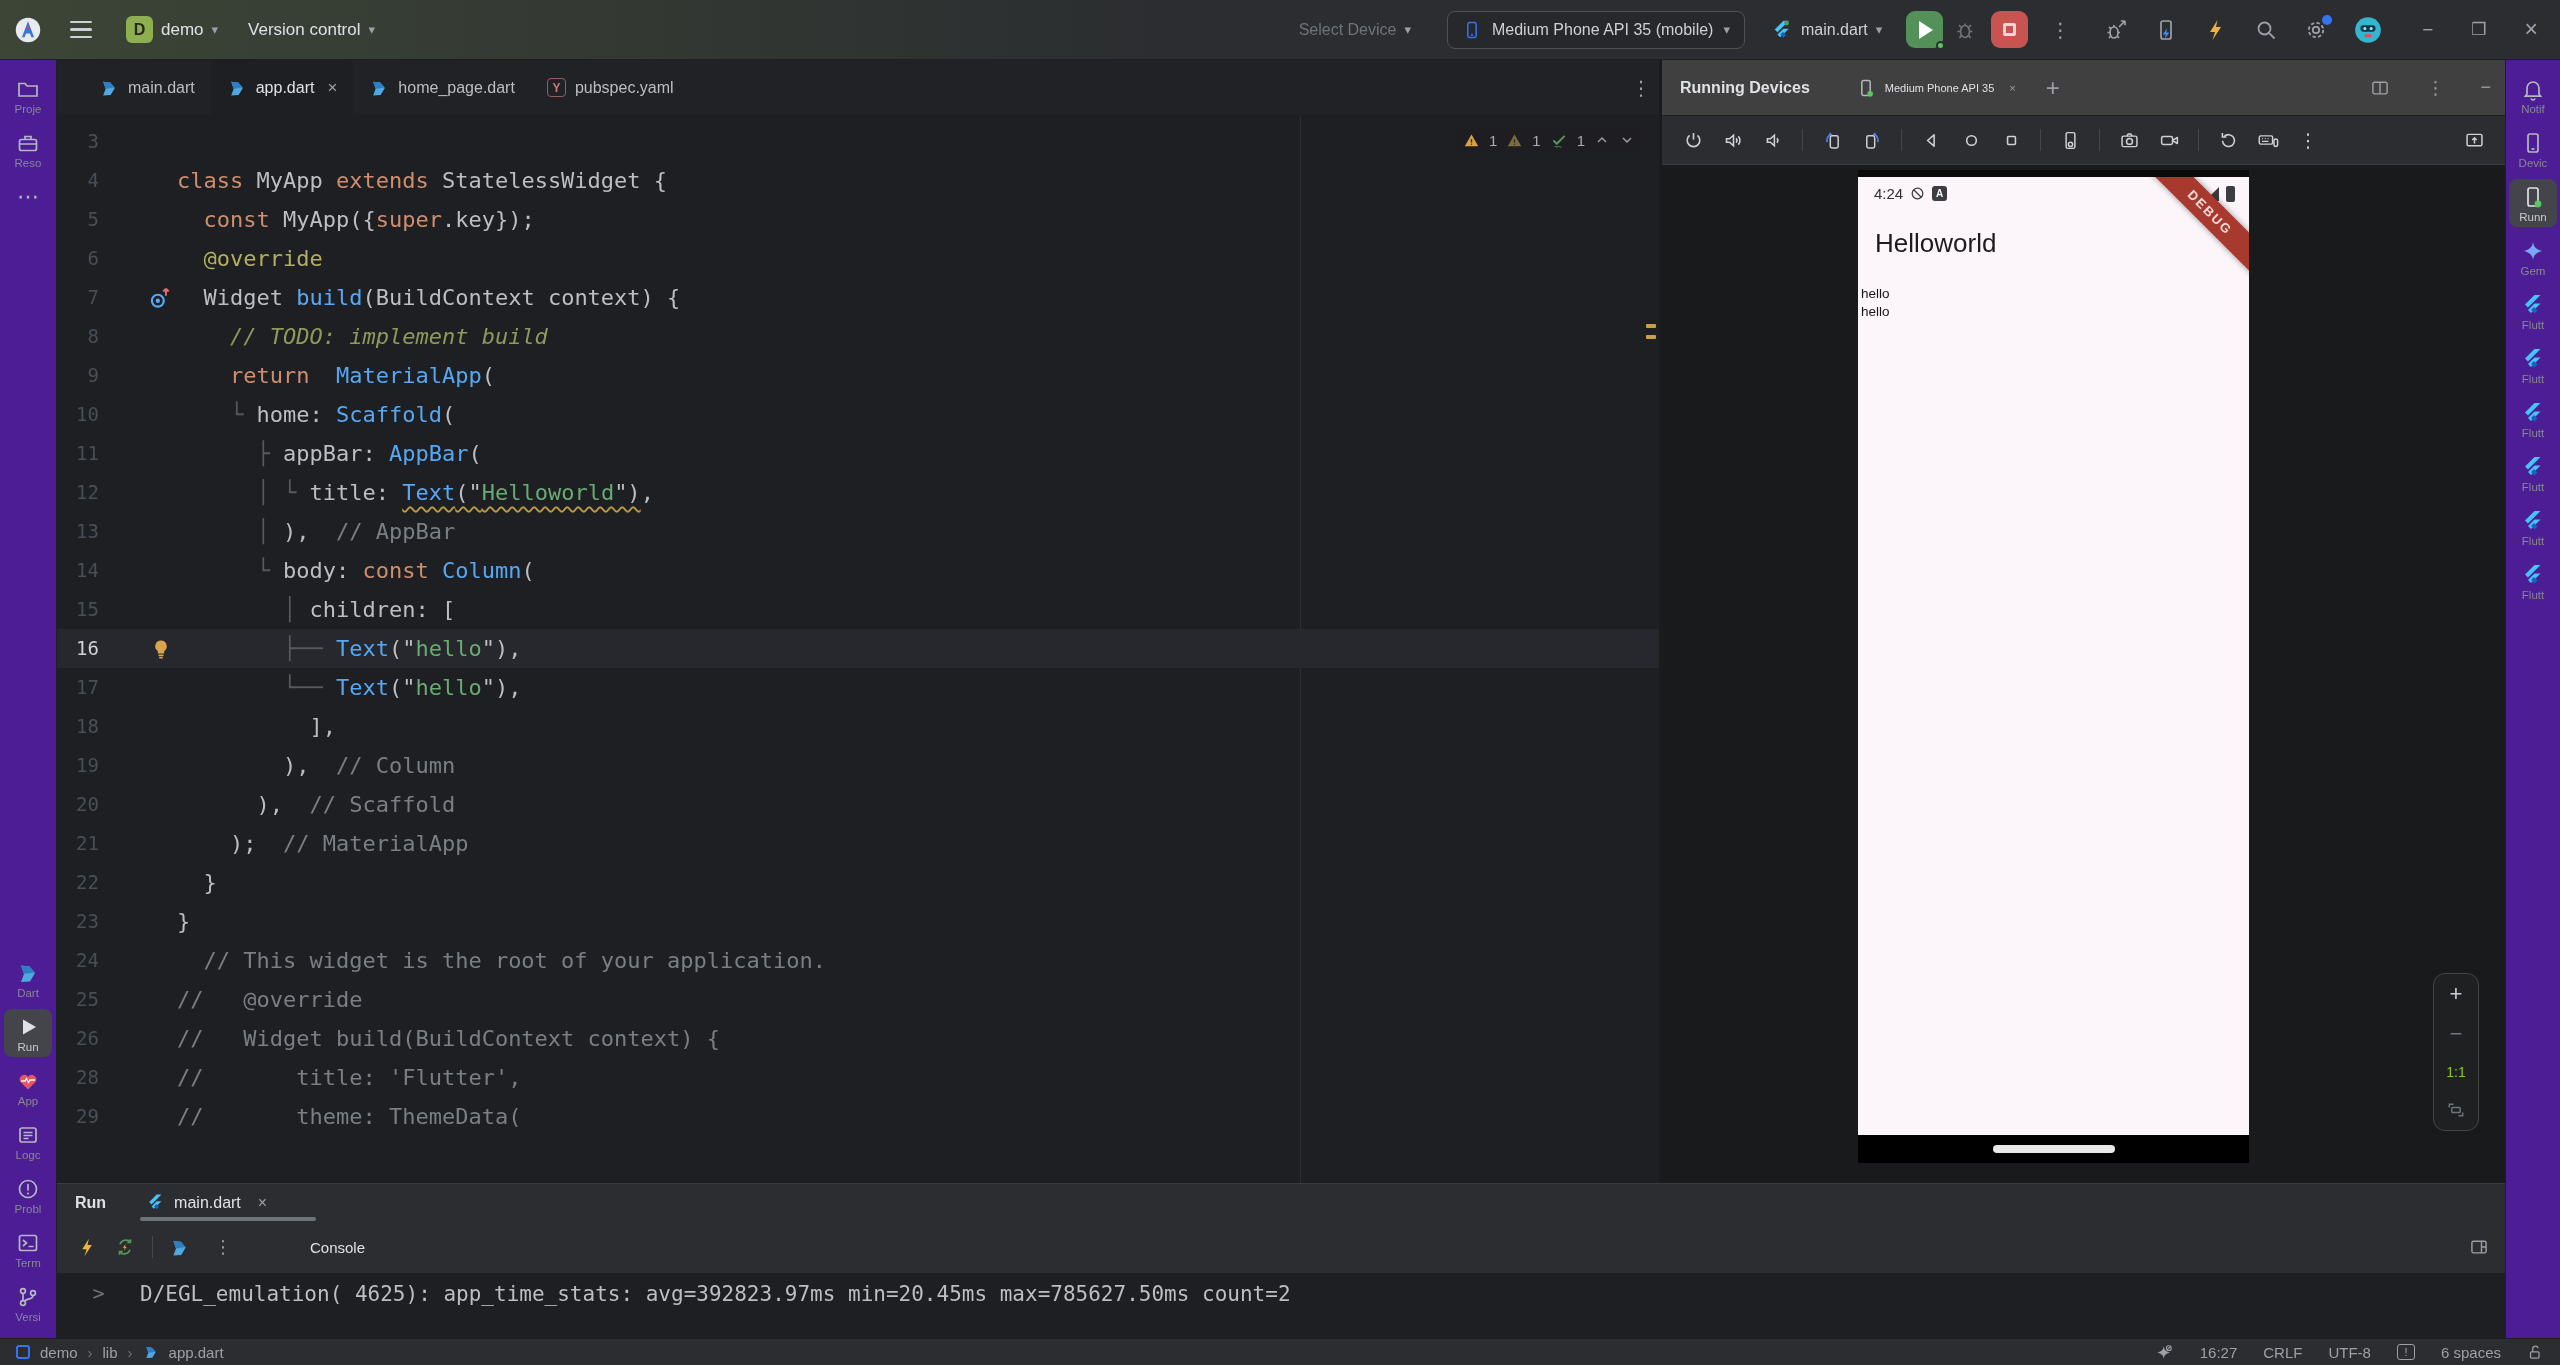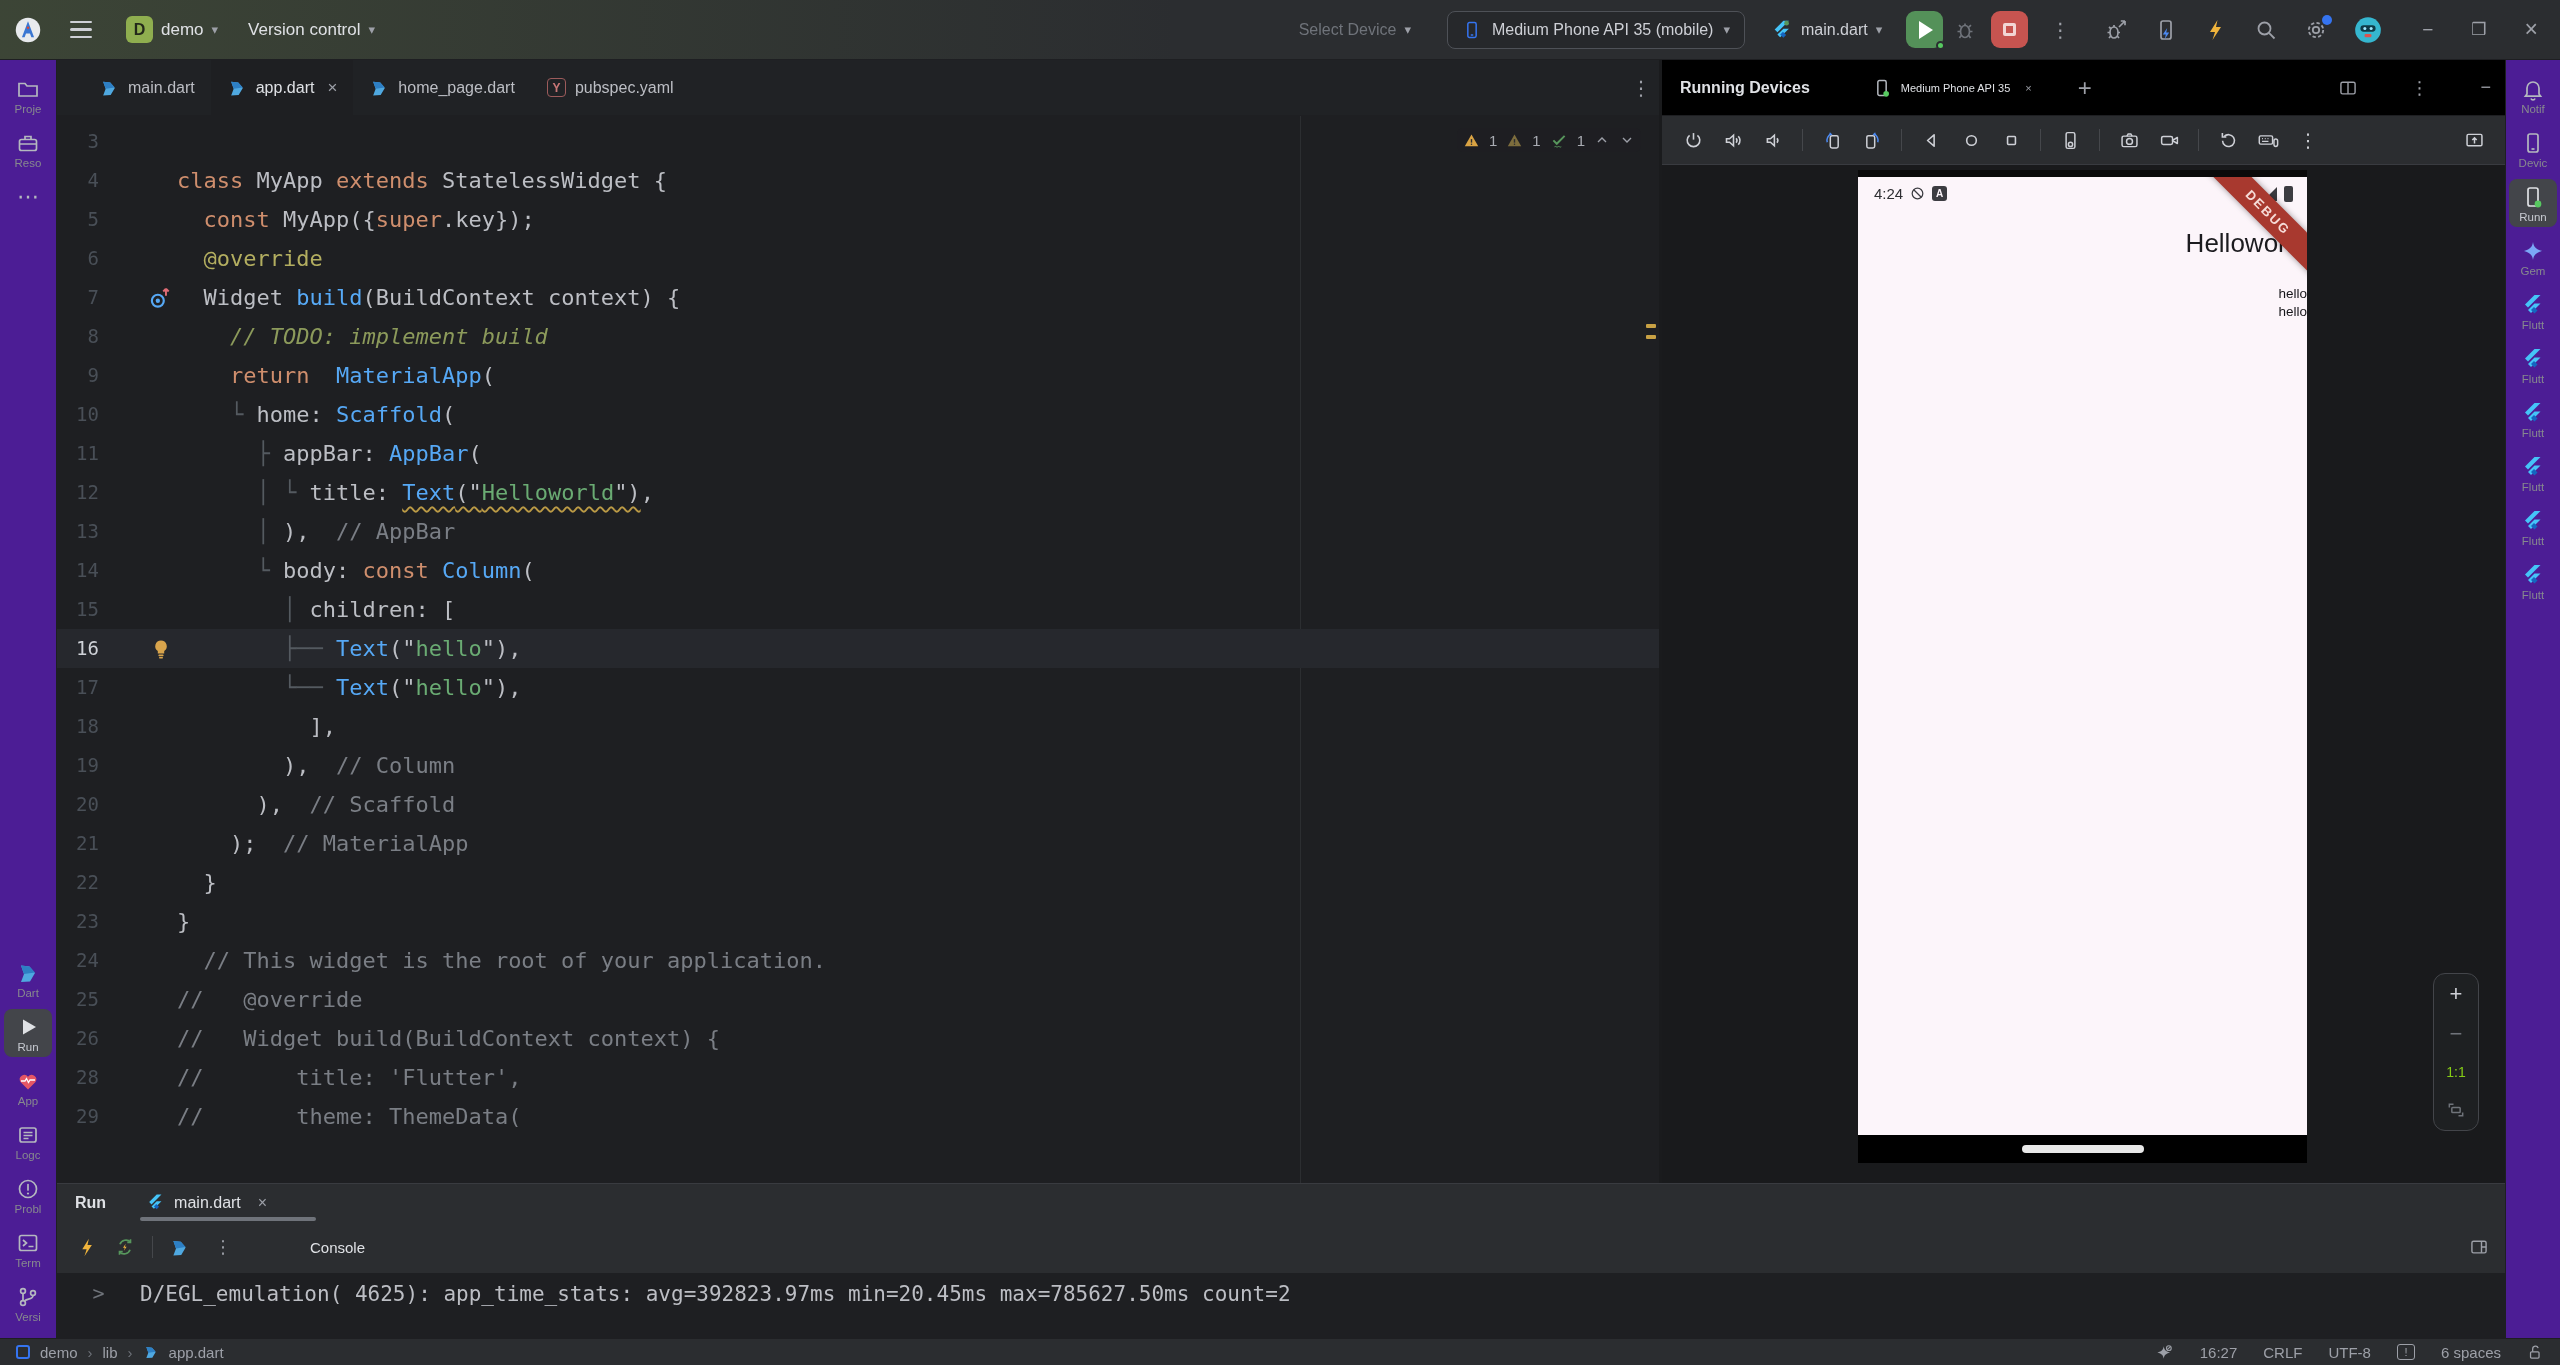--- a/index.html
+++ b/index.html
@@ -85,37 +85,37 @@
   .sg-str{color:#6aab73}.sg-cm{color:#7a7e85}.sg-todo{color:#8c9a5b;font-style:italic}
   .sg-ann{color:#b3ae60}.sg-tree{color:#545a60}
   .sg-u{text-decoration:underline wavy #bb9a45 1.5px; text-underline-offset:6px; text-decoration-skip-ink:none;}
   .inspections { position:absolute; top:12px; right:18px; display:flex; align-items:center; gap:9px;
     font-family:"Liberation Sans",sans-serif; font-size:15px; color:#a8abb2; background:rgba(30,31,34,.85);
     padding:3px 6px; border-radius:6px; }
   .smark { position:absolute; right:3px; width:10px; height:4px; background:#c8a144; border-radius:1px; }
 
   
   .device-panel { flex:1; display:flex; flex-direction:column; background:#191a1c; min-width:0; }
-  .dp-head { height:56px; flex:0 0 56px; background:#000000; border-bottom:1px solid #1e1f22; display:flex;
-    align-items:center; padding:0 14px 0 18px; gap:24px; }
+  .dp-head { height:56px; flex:0 0 56px; background:#404040; border-bottom:1px solid #1e1f22; display:flex;
+    align-items:center; padding:0 14px 0 18px; gap:8px; }
   .dp-title { font-size:16px; font-weight:bold; color:#dfe1e5; margin-right:30px; }
   .dp-tab { display:flex; align-items:center; gap:9px; font-size:11px; color:#dfe1e5; padding:0 8px; }
   .dp-tab .x { color:#9da0a8; margin-left:6px; }
   .dp-plus { color:#9da0a8; font-size:24px; margin-left:14px; font-weight:300; }
   .dp-head .sp { flex:1; }
   .dp-head .ric { color:#9da0a8; margin-left:20px; }
   .dp-toolbar { height:49px; flex:0 0 49px; background:#2b2d30; border-bottom:1px solid #393b40;
     display:flex; align-items:center; gap:6px; padding:0 14px; color:#ced0d6; }
   .dp-toolbar .tbi { width:34px; height:32px; display:flex; align-items:center; justify-content:center;
     border-radius:6px; cursor:pointer; }
   .dp-toolbar .vsep { width:1px; height:22px; background:#45474b; margin:0 6px; }
   .dp-toolbar .sp { flex:1; }
   .dp-content { flex:1; position:relative; background:#191a1c; }
 
-  .phone { position:absolute; left:196px; top:5px; width:449px;text-align:right; }
+  .phone { position:absolute; left:196px; top:5px; width:391px; }
   .phone .bezel-top { height:7px; background:#0a0a0a; }
   .screen { height:958px; background:#fcf5fa; position:relative; overflow:hidden; color:#1c1b1f; }
   .pstatus { display:flex; align-items:center; gap:7px; padding:8px 14px 0 16px; font-size:15px; color:#2f2f33; }
   .pstatus .sp { flex:1; }
   .abox { width:15px; height:15px; background:#3c3c41; border-radius:3px; color:#fcf5fa; font-size:10px;
     font-weight:bold; display:flex; align-items:center; justify-content:center; }
   .sigtri { width:0; height:0; border-left:14px solid transparent; border-bottom:14px solid #3c3c41; }
   .batt { width:9px; height:16px; background:#3c3c41; border-radius:2px; }
   .ptitle { font-size:26px; margin:26px 0 0 17px; color:#1c1b1f; }
   .pbody { margin:26px 0 0 3px; font-size:13.5px; line-height:17.5px; color:#17161a; }

